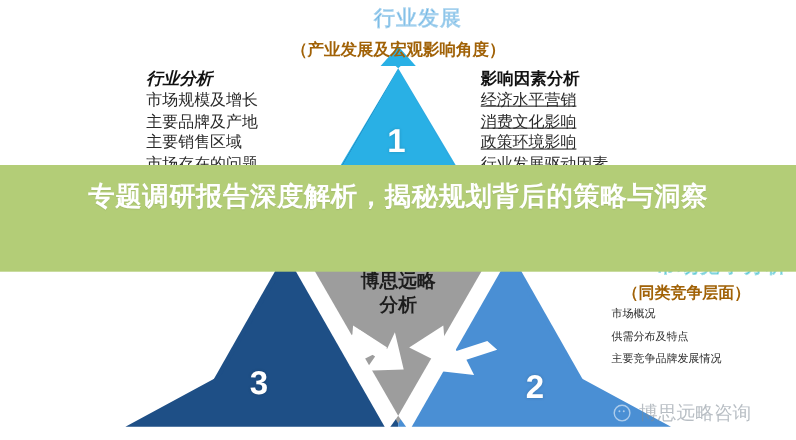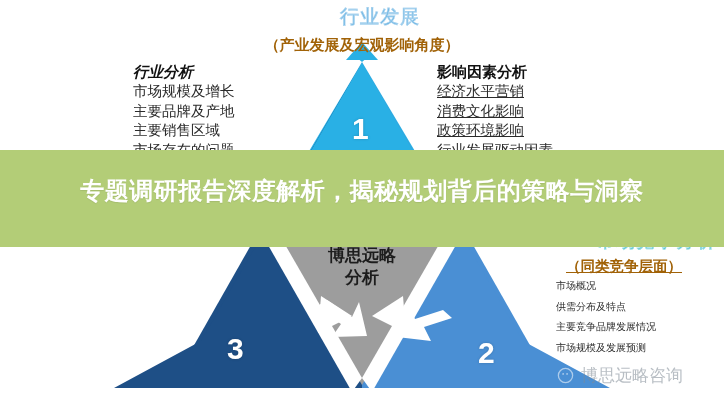--- a/index.html
+++ b/index.html
@@ -54,21 +54,21 @@
   
   #blk-demand{left:8px;top:228px;}
   #blk-demand .sec-title{font-size:19px;color:#7dbb42;display:block;margin-left:24px;}
   #blk-demand .sec-sub{font-size:14.5px;display:block;margin-left:16px;margin-top:3px;}
   #blk-demand .list-head{font-size:15.5px;line-height:21px;}
   #blk-demand .list-item{font-size:15px;line-height:20.5px;}
 
   
   #blk-compete{left:556px;top:228px;}
   #blk-compete .sec-title{font-size:19px;color:#2fb8c8;display:block;margin-left:4px;}
-  #blk-compete .sec-sub{font-size:14.5px;display:block;margin-left:10px;margin-top:3px;text-decoration:underline;}
+  #blk-compete .sec-sub{font-size:14.5px;display:block;margin-left:10px;margin-top:3px;}
   #blk-compete .list-item{font-size:10px;line-height:20.5px;}
 
   
   .tri-num{
     position:absolute;
     font-size:30px;font-weight:bold;color:#ffffff;
     text-shadow:0 0 3px rgba(0,0,0,.18);
   }
   #num1{left:352px;top:112px;}
   #num3{left:227px;top:332px;}
@@ -87,21 +87,20 @@
   }
   #overlay-text{
     position:absolute;left:0;top:160px;width:724px;
     text-align:center;
     color:#ffffff;
     font-size:24px;font-weight:bold;line-height:37px;
     letter-spacing:.5px;
     padding:0 38px;
     box-sizing:border-box;
     text-shadow:0 1px 1px rgba(0,0,0,.08);
-    margin-top:12px;
   }
 
   
   #watermark{
     position:absolute;left:556px;top:364px;
     display:flex;align-items:center;gap:6px;
     opacity:.55;
   }
   #watermark .wm-text{
     font-size:17px;color:#7f8a94;font-weight:normal;white-space:nowrap;
@@ -196,21 +195,20 @@
     <div class="list-item">行业发展驱动因素</div>
   </div>
 
 
   <div class="block" id="blk-compete">
     <span class="sec-title">市场竞争分析</span>
     <span class="sec-sub">（同类竞争层面）</span>
     <div class="list-item">市场概况</div>
     <div class="list-item">供需分布及特点</div>
     <div class="list-item">主要竞争品牌发展情况</div>
-    <div class="list-item">市场规模及发展预测</div>
   </div>
 
   <div id="watermark">
     <svg class="wm-logo" viewBox="0 0 24 24">
       <circle cx="12" cy="12" r="9" fill="none" stroke="#ffffff" stroke-width="1.6"></circle>
       <circle cx="9" cy="10" r="1.1" fill="#ffffff"></circle>
       <circle cx="14" cy="10" r="1.1" fill="#ffffff"></circle>
     </svg>
     <span class="wm-text">博思远略咨询</span>
   </div>

